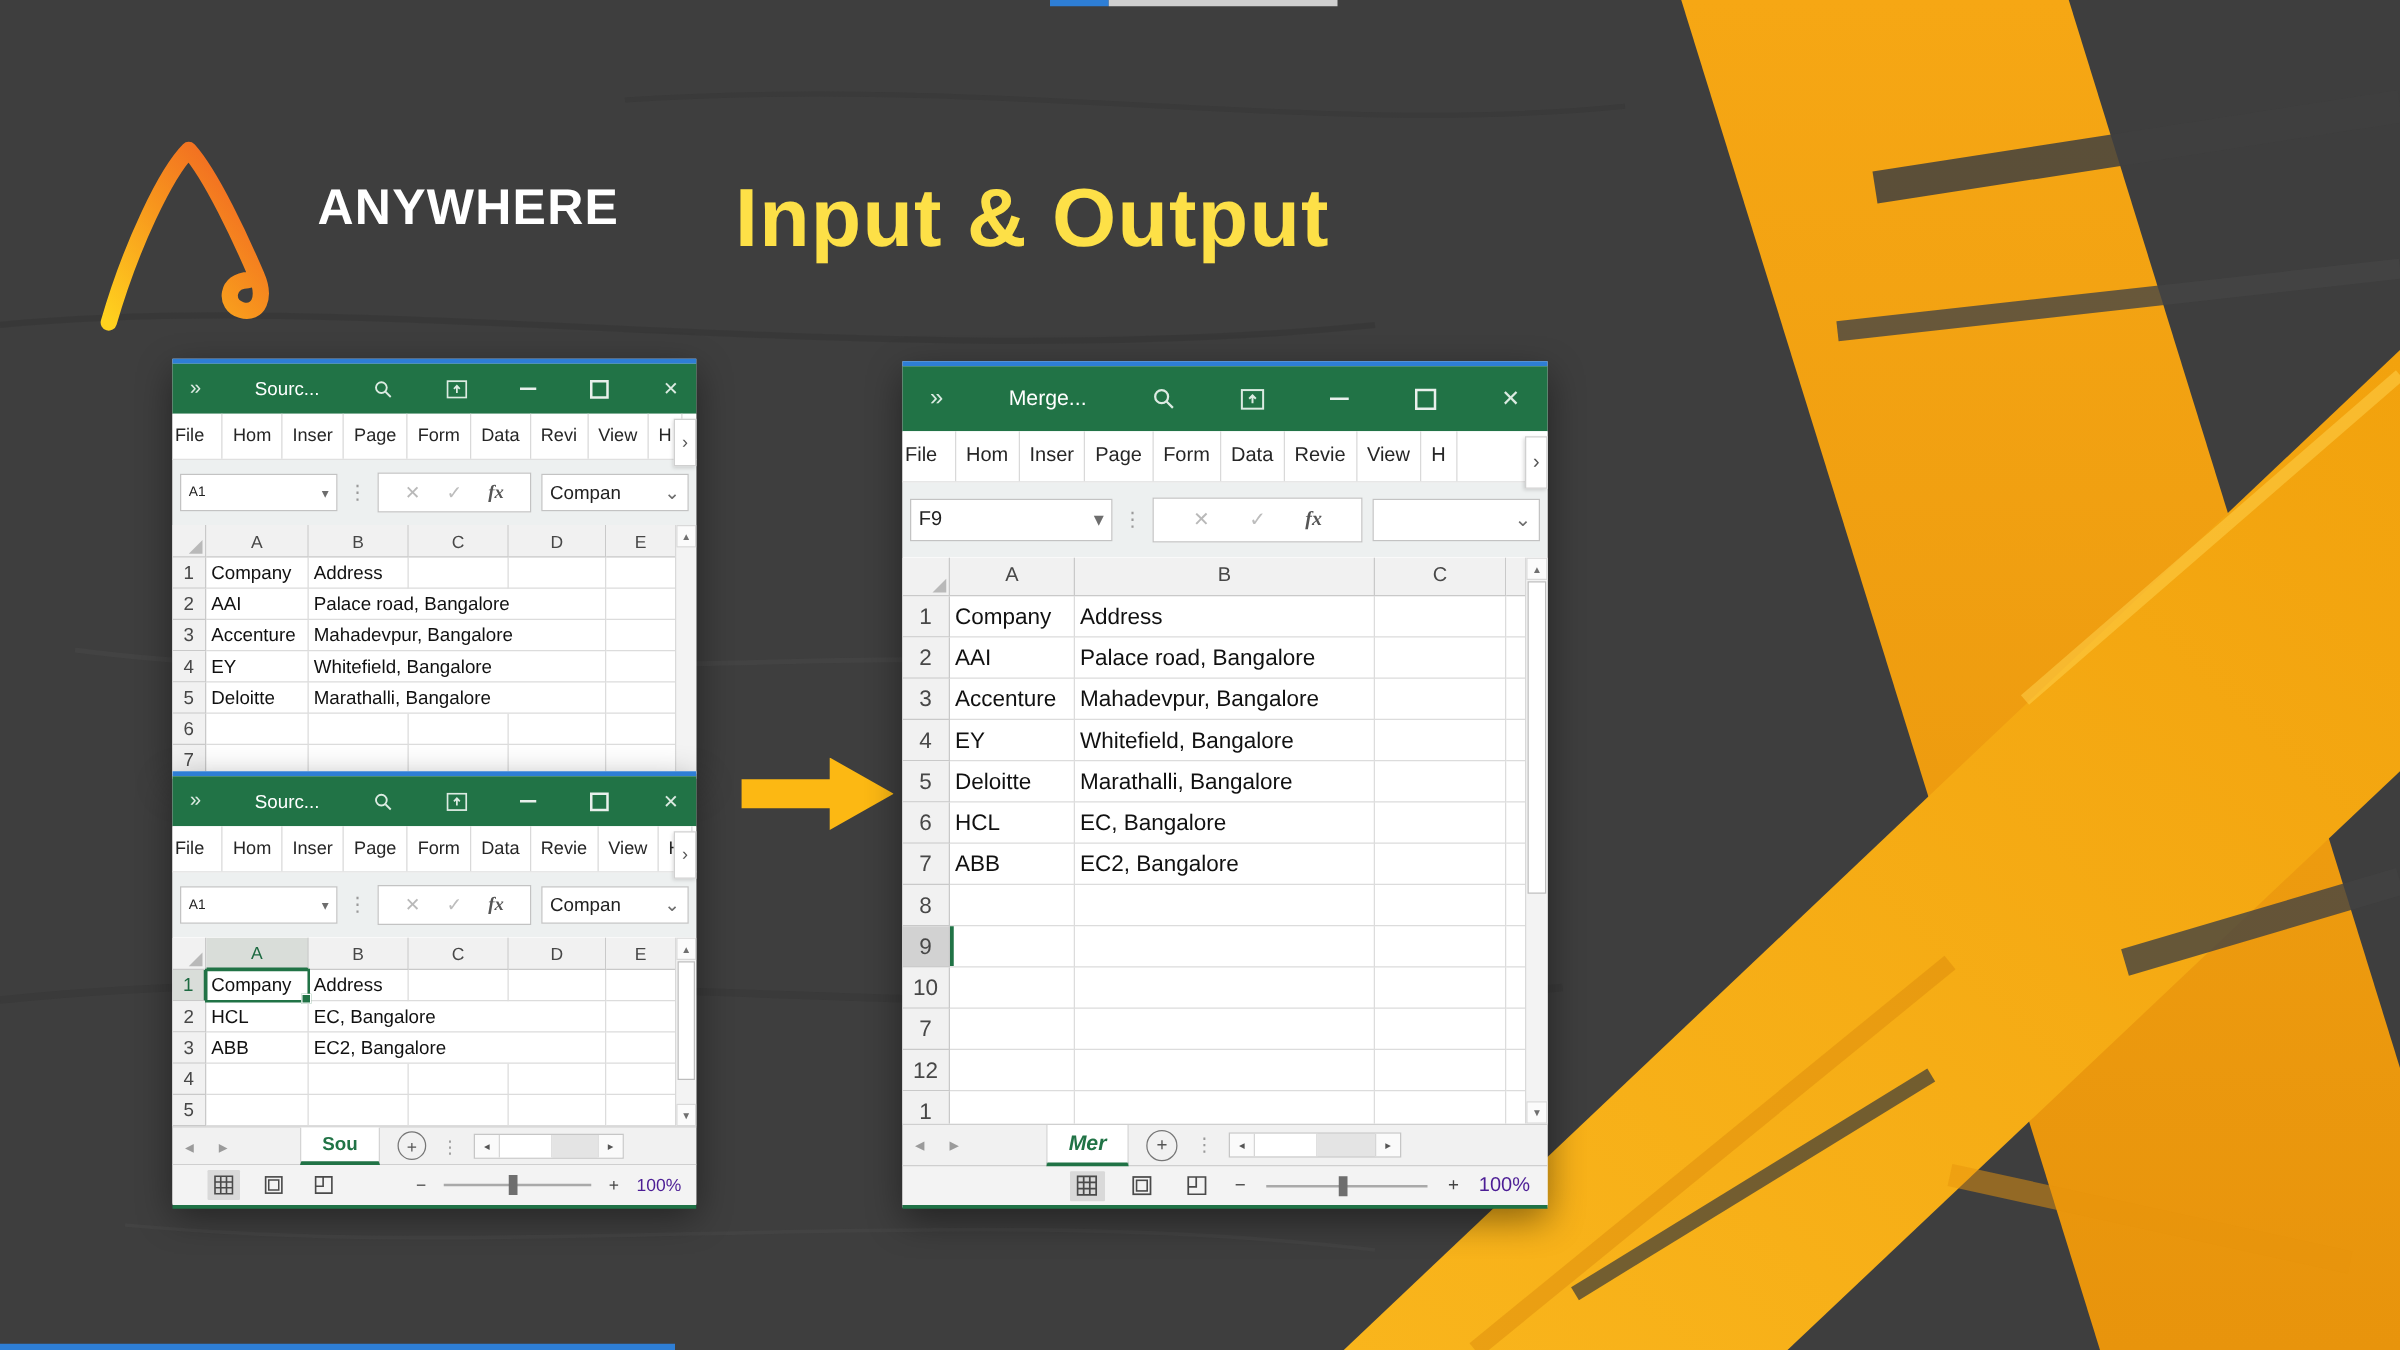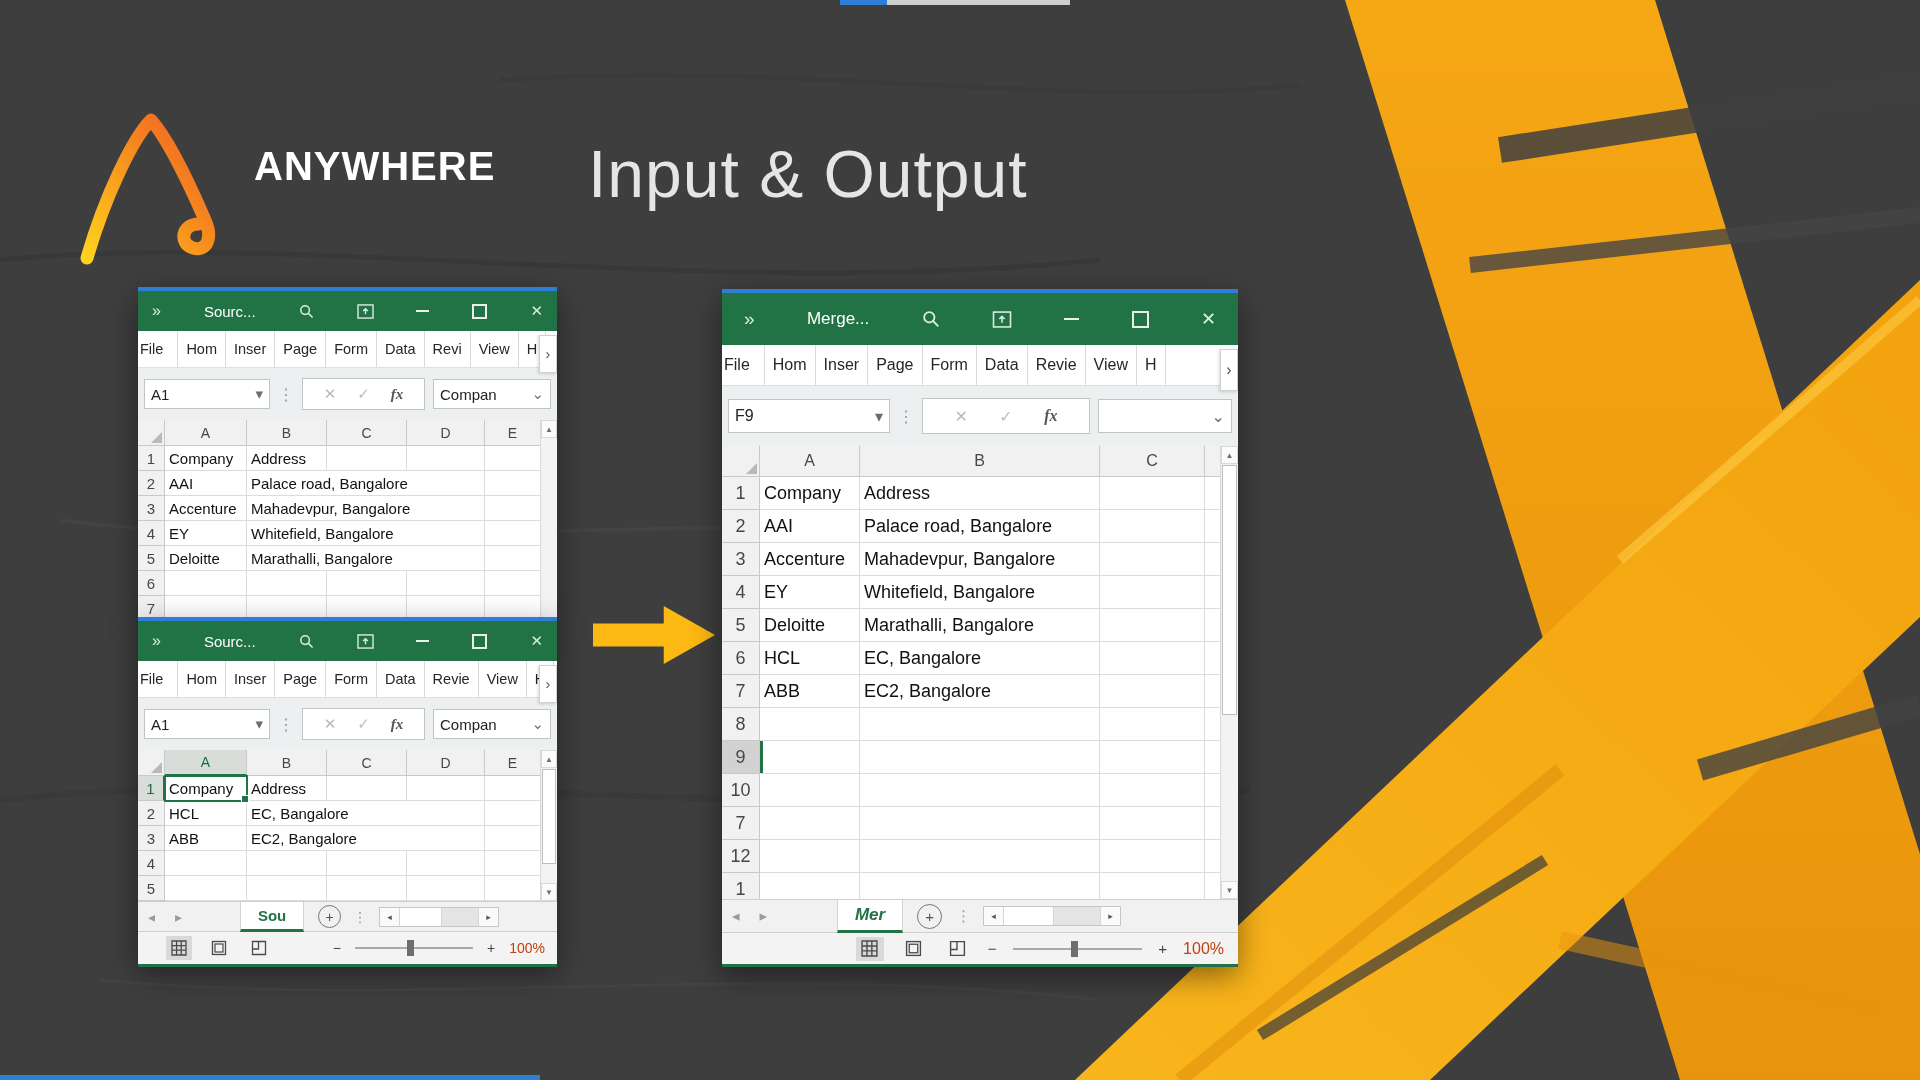--- a/index.html
+++ b/index.html
@@ -13,22 +13,22 @@
   .strip.gray{background:#cfcfcf;}
 
   
   .logo{position:absolute;left:75px;top:100px;z-index:5;display:flex;align-items:flex-start;}
   .logo-words{margin-left:14px;margin-top:42px;color:#fff;line-height:1;}
   .logo-w1{font-size:35px;font-weight:400;letter-spacing:2.5px;}
   .logo-reg{font-size:13px;vertical-align:18px;letter-spacing:0;}
   .logo-w2{font-size:40px;font-weight:800;letter-spacing:1px;margin-top:4px;}
 
   
-  .slide-title{position:absolute;left:588px;top:136px;z-index:5;color:#e5e5e5;
-    font-size:66px;font-weight:400;letter-spacing:1px;}
+  .slide-title{position:absolute;left:588px;top:136px;z-index:5;color:#fde047;
+    font-size:66px;font-weight:700;letter-spacing:1px;}
 
   
   .flow-arrow{position:absolute;left:593px;top:606px;width:122px;height:58px;z-index:5;
     background:#fcb813;clip-path:polygon(0 30%,58% 30%,58% 0,100% 50%,58% 100%,58% 70%,0 70%);}
 
   
   .win{position:absolute;background:#fff;z-index:10;box-shadow:0 10px 28px rgba(0,0,0,.45);}
   .topline{height:4px;background:#2e7ed5;}
   .tbar{background:#217346;color:#fff;display:flex;align-items:center;justify-content:space-between;}
   .tbar .tb-it{display:flex;align-items:center;justify-content:center;color:#dcebe2;}
@@ -93,29 +93,29 @@
   .hsb .hthumb{height:100%;background:#fff;border-right:1px solid #d6d6d6;box-sizing:border-box;}
   .hsb .htrack{height:100%;background:#e4e4e4;}
 
   
   .statusbar{display:flex;align-items:center;background:#f3f3f3;border-top:1px solid #cfcfcf;box-sizing:border-box;}
   .vbtn{display:flex;align-items:center;justify-content:center;border-radius:1px;}
   .vbtn.active{background:#d9d9d9;}
   .zoomline{background:#a9a9a9;height:2px;position:relative;}
   .zoomthumb{position:absolute;top:-7px;width:7px;height:16px;background:#6e6e6e;}
   .zminus,.zplus{color:#444;}
-  .zoomval{color:#c2410c;text-align:right;}
+  .zoomval{color:#4c1d95;text-align:right;}
 
   
   .sw{width:419px;}
   .sw .tbar{height:40px;font-size:15px;padding:0 14px;}
   .sw .tbar .chev{font-size:16px;}
   .sw .rtabs{height:36px;font-size:14.5px;}
   .sw .fbar{height:52px;}
-  .sw .namebox{width:112px;height:28px;font-size:15px;}
+  .sw .namebox{width:112px;height:28px;font-size:11px;}
   .sw .fxgroup{height:30px;font-size:15px;}
   .sw .combo{width:104px;height:28px;font-size:15px;}
   .sw .ghead{height:26px;font-size:14px;}
   .sw .grow{height:25px;font-size:15px;}
   .sw .n{width:27px;}
   .sw .ca{width:82px;}
   .sw .cb{width:80px;}
   .sw .cc{width:80px;}
   .sw .cd{width:78px;}
   .sw .ce{flex:1;border-right:none;}

